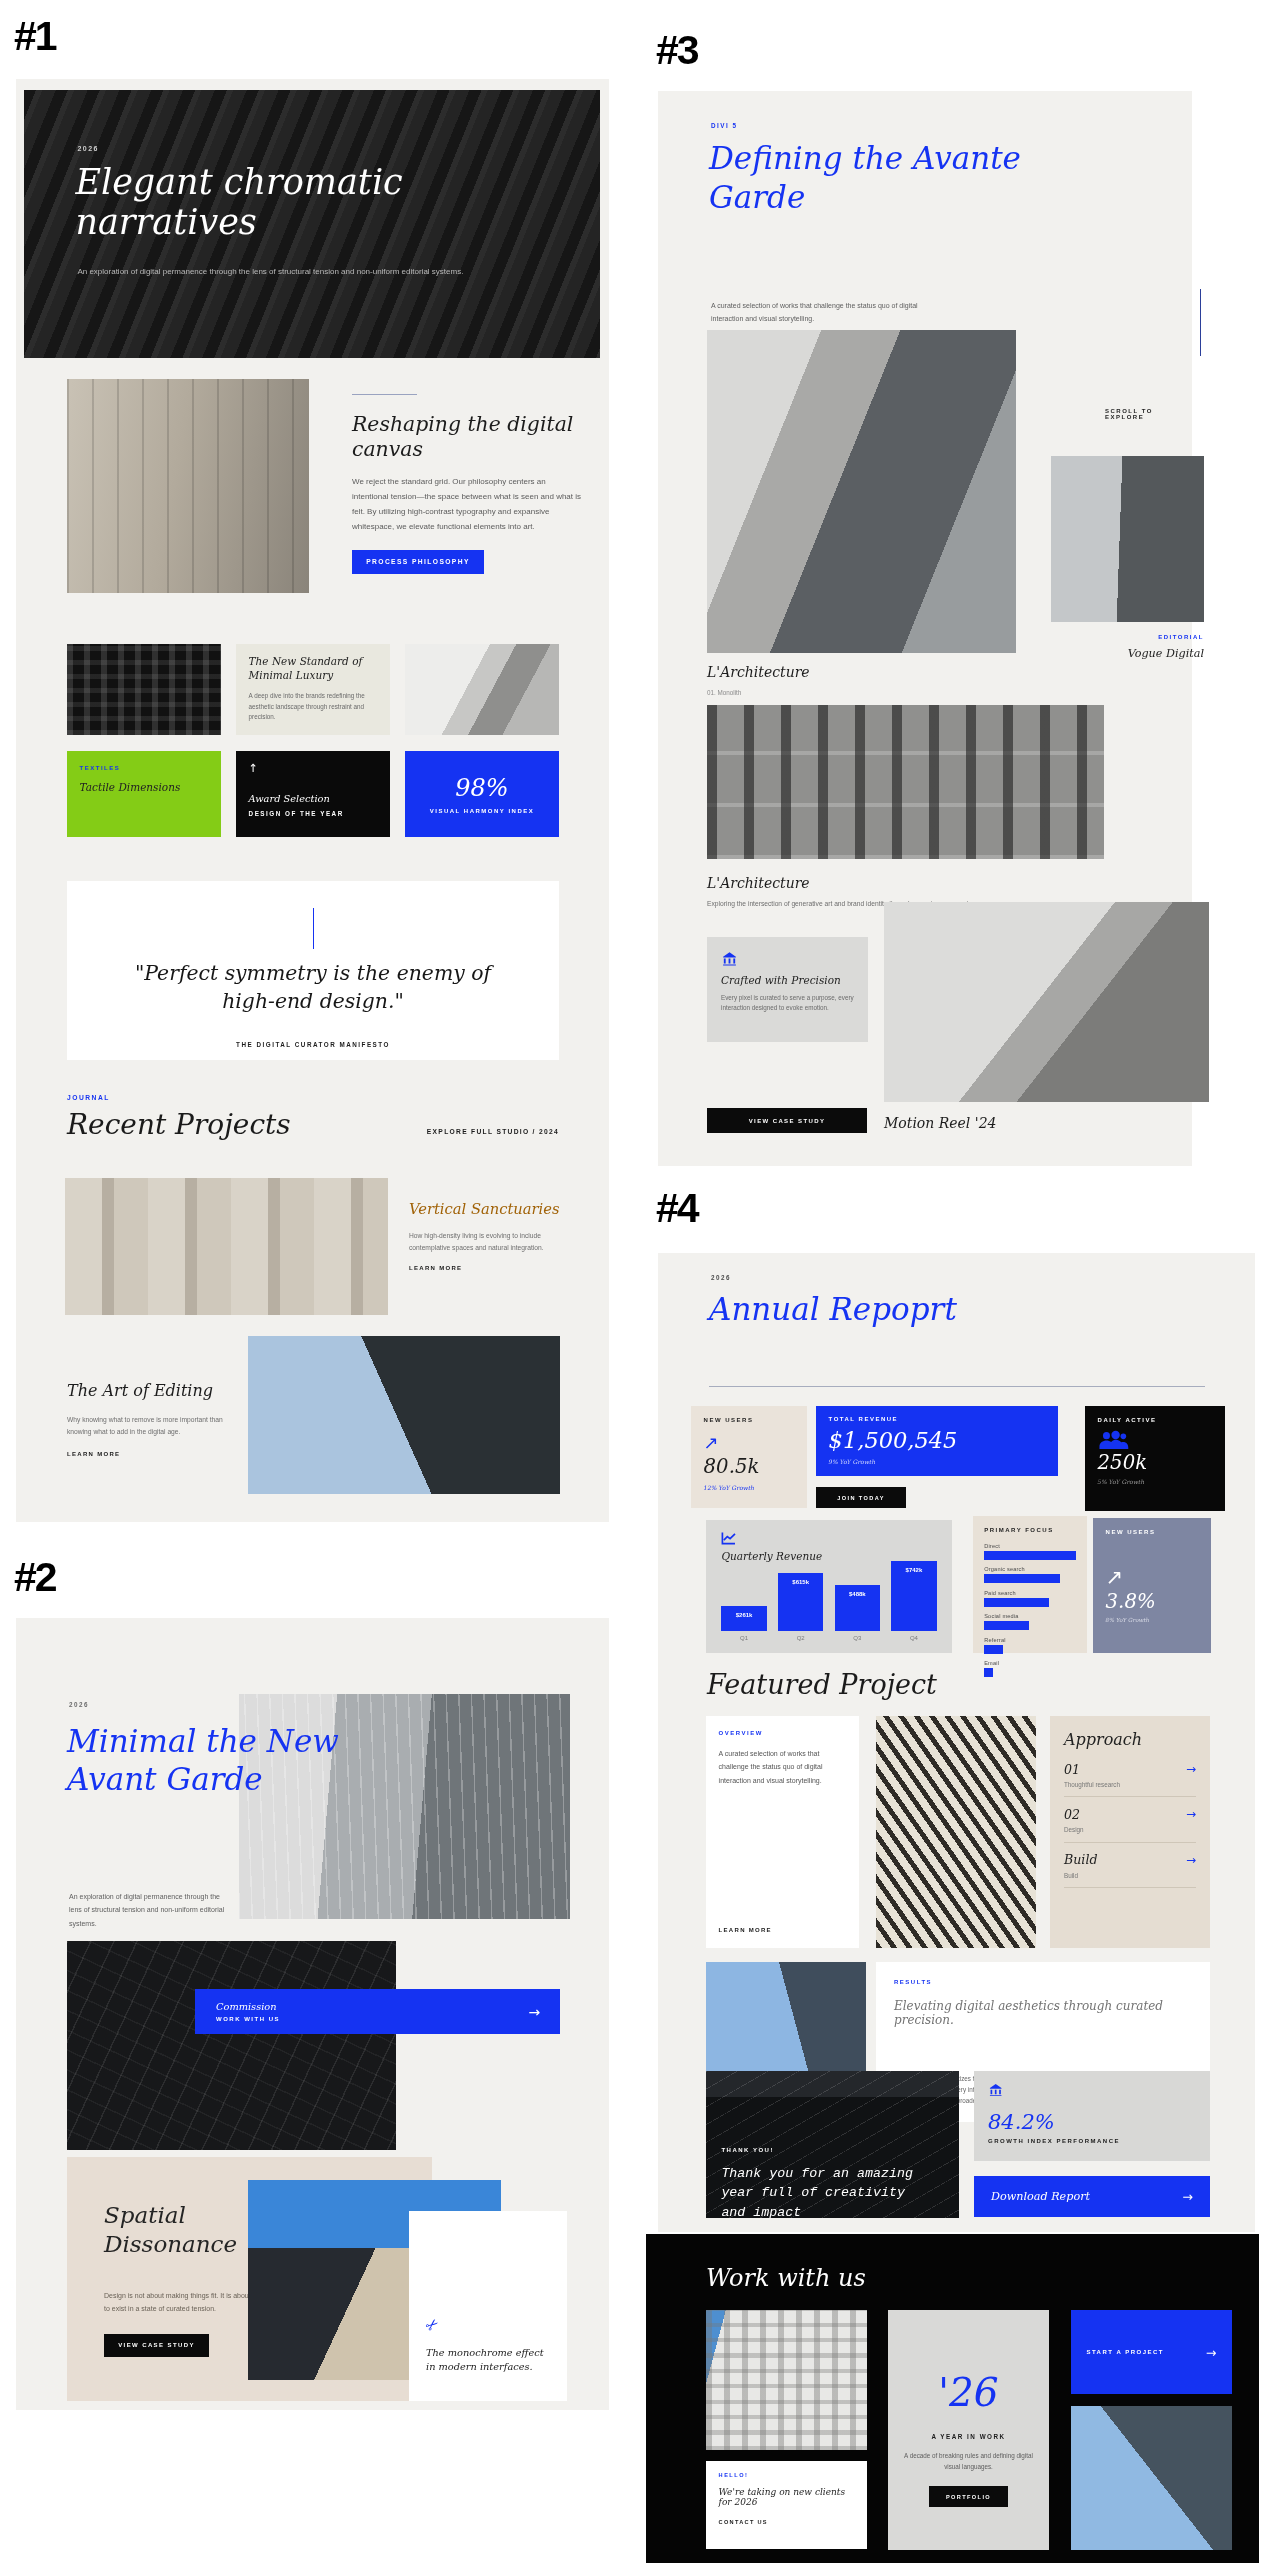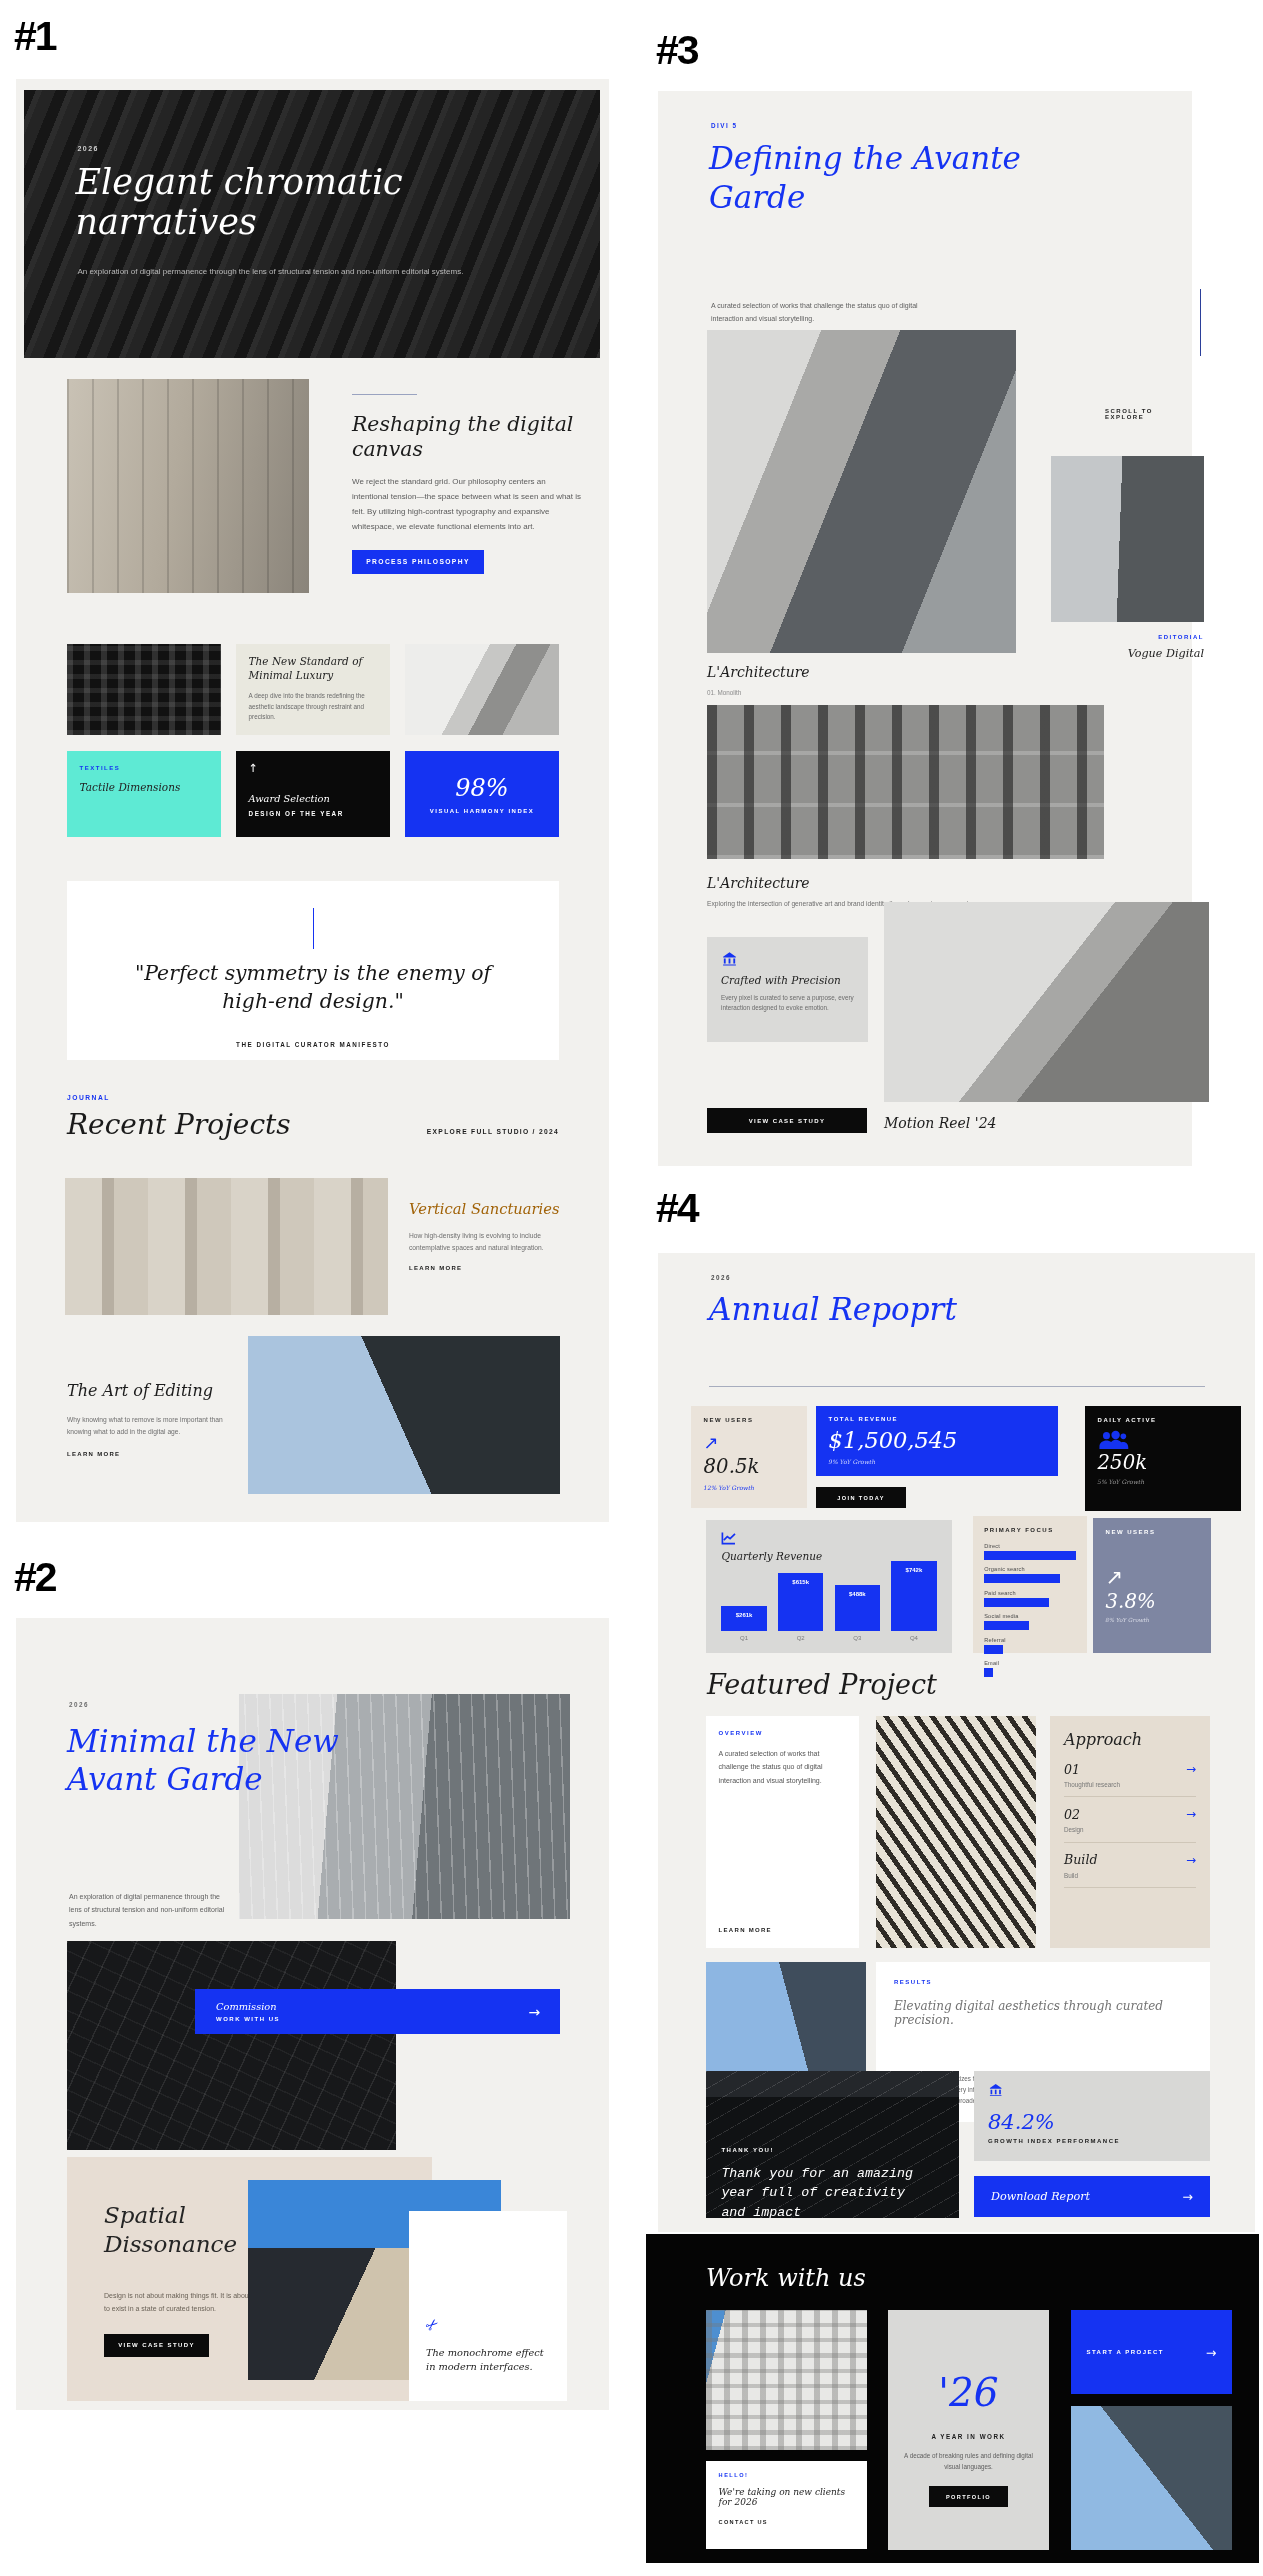--- a/index.html
+++ b/index.html
@@ -106,21 +106,21 @@
     <div class="ph ph-darkwin" style="left:51px;top:565px;width:154px;height:91px;"></div>
     <div class="abs" style="left:220px;top:565px;width:154px;height:91px;background:#e9e8df;padding:11.2px 12.6px;">
       <div class="si" style="font-size:10.5px;line-height:1.3;color:#222;">
         <div>The New Standard of</div>
         <div>Minimal Luxury</div>
       </div>
       <div style="font-size:6.3px;line-height:1.7;color:#6a6a6a;margin-top:8.4px;">A deep dive into the brands redefining the aesthetic landscape through restraint and precision.</div>
     </div>
     <div class="ph ph-corner" style="left:389px;top:565px;width:154px;height:91px;"></div>
 
-    <div class="abs" style="left:51px;top:672px;width:154px;height:86px;background:#5eead4;padding:14px 12.6px;">
+    <div class="abs" style="left:51px;top:672px;width:154px;height:86px;background:#84cc16;padding:14px 12.6px;">
       <div class="lbl blue" style="font-size:6px;">TEXTILES</div>
       <div class="si" style="font-size:10.5px;margin-top:9.8px;color:#222;">Tactile Dimensions</div>
     </div>
     <div class="abs" style="left:220px;top:672px;width:154px;height:86px;background:#0a0a0a;padding:11.2px 12.6px;">
       <div class="white arrow" style="font-size:11.2px;">↑</div>
       <div class="si white" style="font-size:9.8px;margin-top:18px;">Award Selection</div>
       <div class="lbl white" style="font-size:6.3px;margin-top:6.3px;">DESIGN OF THE YEAR</div>
     </div>
     <div class="abs" style="left:389px;top:672px;width:154px;height:86px;background:var(--accent);display:flex;flex-direction:column;align-items:center;justify-content:center;">
       <div class="si white" style="font-size:24px;">98%</div>
@@ -243,21 +243,21 @@
       <div class="si blue" style="font-size:6px;margin-top:5.6px;">12% YoY Growth</div>
     </div>
 
     <div class="abs" style="left:158px;top:153px;width:242px;height:70px;background:var(--accent);padding:9.8px 12.6px;">
       <div class="lbl white" style="font-size:6px;">TOTAL REVENUE</div>
       <div class="si white" style="font-size:22.5px;margin-top:5.6px;">$1,500,545</div>
       <div class="si" style="font-size:6px;color:#cfd6ff;margin-top:4.2px;">9% YoY Growth</div>
     </div>
     <div class="btn btn-black" style="position:absolute;left:158px;top:234px;width:90px;height:21px;font-size:5.6px;">JOIN TODAY</div>
 
-    <div class="abs" style="left:427px;top:153px;width:156px;height:105px;background:#080808;padding:11.2px 12.6px;">
+    <div class="abs" style="left:427px;top:153px;width:140px;height:105px;background:#080808;padding:11.2px 12.6px;">
       <div class="lbl white" style="font-size:6px;">DAILY ACTIVE</div>
       <span style="display:block;margin-top:7px;">
         <svg width="31" height="19.7" viewBox="0 0 44 28">
             <g fill="#1533f2">
               <circle cx="12" cy="8" r="5"></circle>
               <circle cx="25" cy="7" r="6"></circle>
               <circle cx="36" cy="9" r="4"></circle>
               <path d="M2 24c0-6 5-9 10-9s10 3 10 9v3H2zM16 24c1-7 5-10 9-10 5 0 10 3 10 10v3H16zM28 25c1-6 4-8 8-8 4 0 7 3 7 8v2H28z"></path>
             </g>
           </svg>

